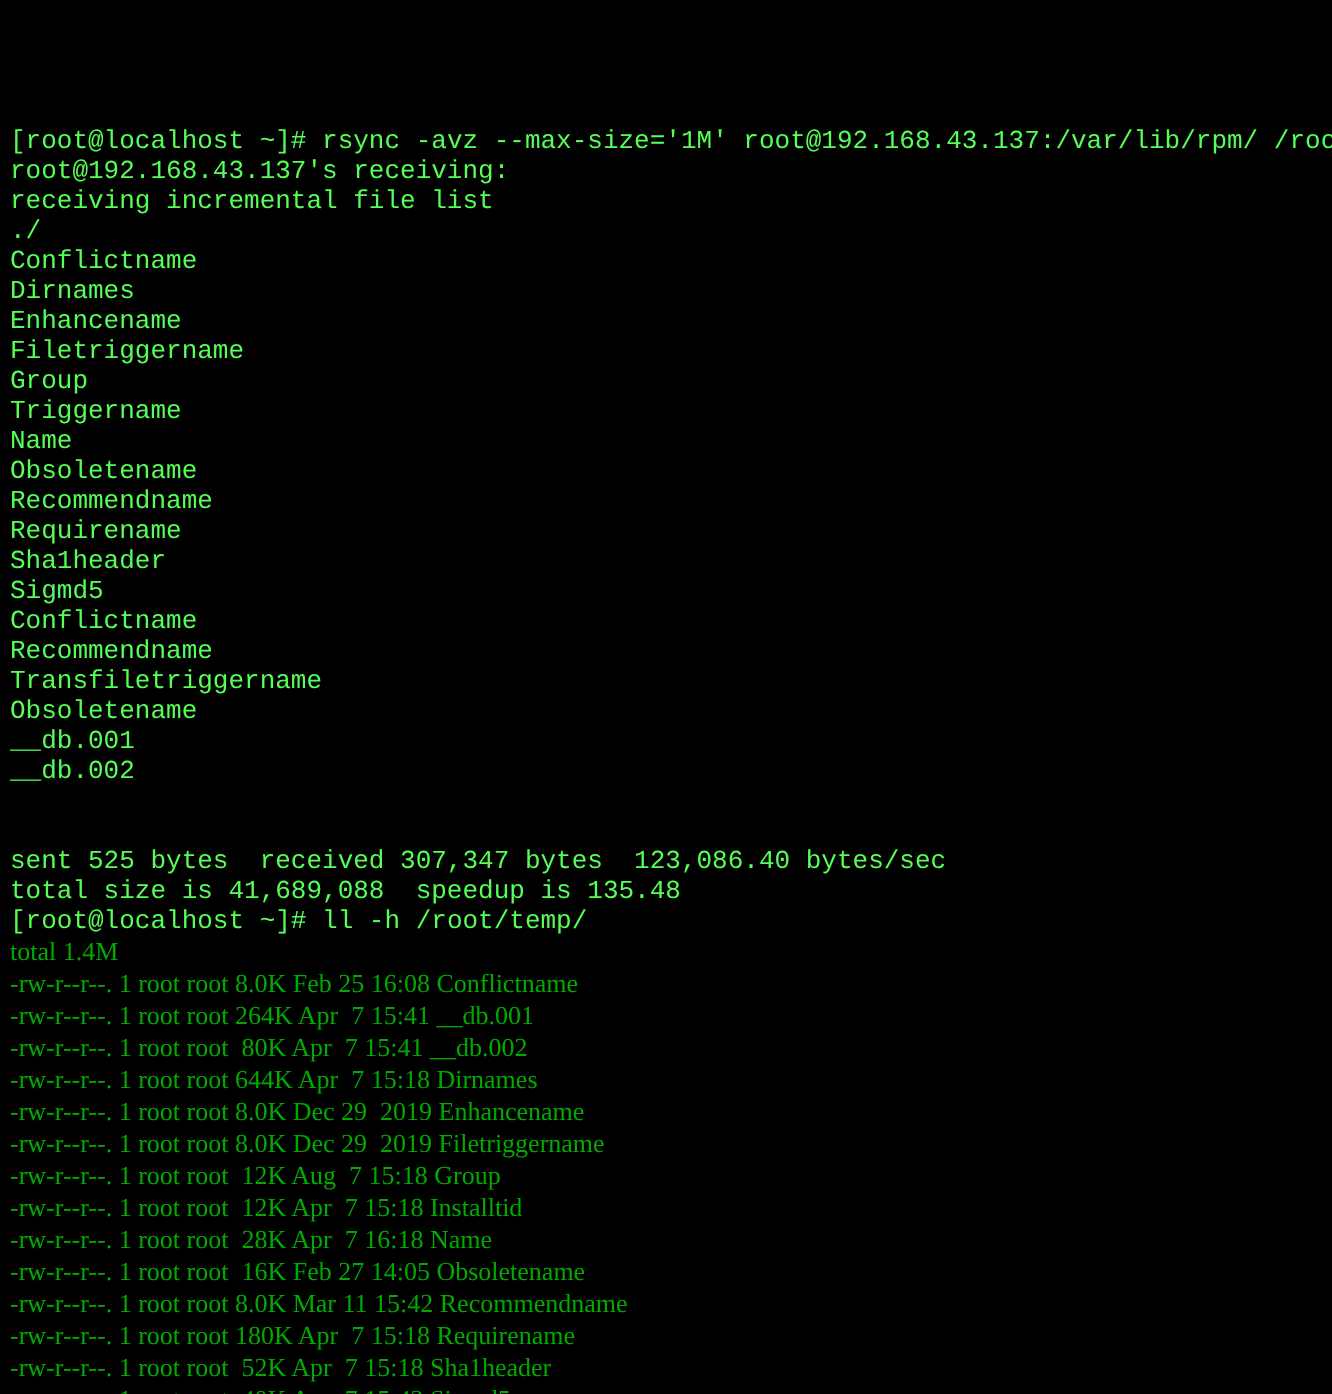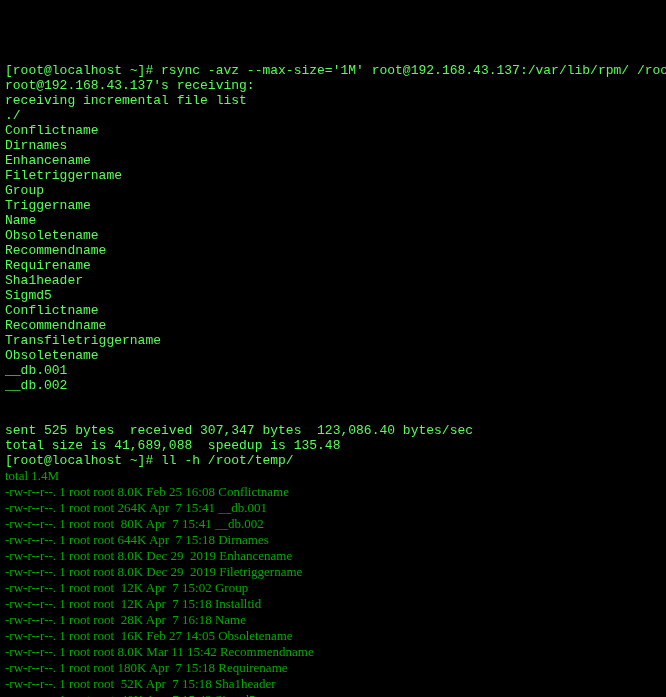--- a/index.html
+++ b/index.html
@@ -48,21 +48,21 @@
 <span class="br">sent 525 bytes  received 307,347 bytes  123,086.40 bytes/sec</span>
 <span class="br">total size is 41,689,088  speedup is 135.48</span>
 <span class="br">[root@localhost ~]# </span><span class="br">ll -h /root/temp/</span>
 <span class="no">total 1.4M</span>
 <div id="rows"><span class="no">-rw-r--r--. 1 root root 8.0K Feb 25 16:08 Conflictname</span>
 <span class="no">-rw-r--r--. 1 root root 264K Apr  7 15:41 __db.001</span>
 <span class="no">-rw-r--r--. 1 root root  80K Apr  7 15:41 __db.002</span>
 <span class="no">-rw-r--r--. 1 root root 644K Apr  7 15:18 Dirnames</span>
 <span class="no">-rw-r--r--. 1 root root 8.0K Dec 29  2019 Enhancename</span>
 <span class="no">-rw-r--r--. 1 root root 8.0K Dec 29  2019 Filetriggername</span>
-<span class="no">-rw-r--r--. 1 root root  12K Apr  7 15:02 Group</span>
+<span class="no">-rw-r--r--. 1 root root  12K Aug  7 15:18 Group</span>
 <span class="no">-rw-r--r--. 1 root root  12K Apr  7 15:18 Installtid</span>
 <span class="no">-rw-r--r--. 1 root root  28K Apr  7 16:18 Name</span>
 <span class="no">-rw-r--r--. 1 root root  16K Feb 27 14:05 Obsoletename</span>
 <span class="no">-rw-r--r--. 1 root root 8.0K Mar 11 15:42 Recommendname</span>
 <span class="no">-rw-r--r--. 1 root root 180K Apr  7 15:18 Requirename</span>
 <span class="no">-rw-r--r--. 1 root root  52K Apr  7 15:18 Sha1header</span>
 <span class="no">-rw-r--r--. 1 root root  40K Apr  7 15:42 Sigmd5</span>
 <span class="no">-rw-r--r--. 1 root root 8.0K Mar 11 15:42 Suggestname</span>
 
 

